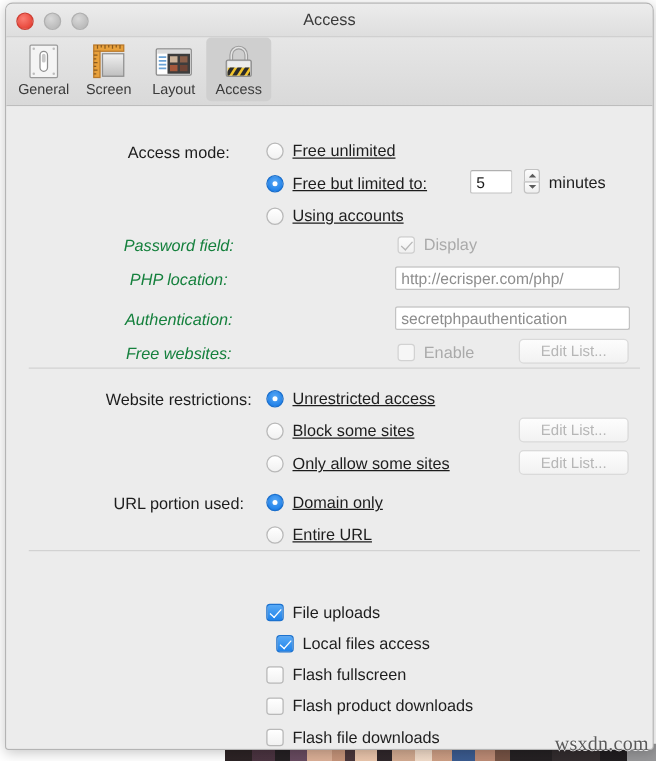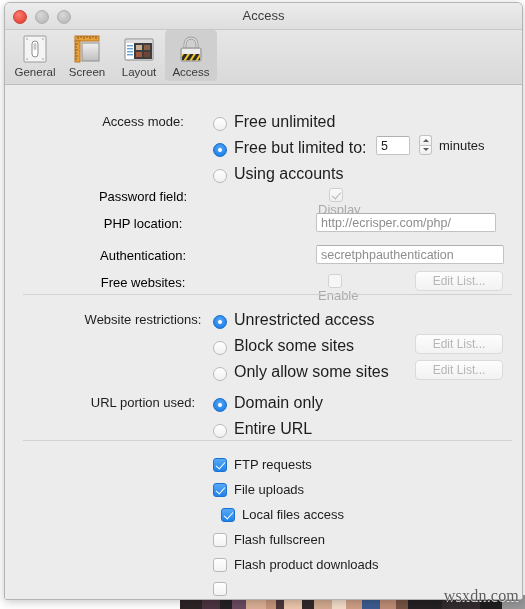--- a/index.html
+++ b/index.html
@@ -147,30 +147,31 @@
     background: #ececec;
   }
   .flabel {
     position: absolute;
     text-align: center;
     font-size: 13px;
     color: #1d1d1d;
     width: 140px;
     left: 68px;
   }
-  .flabel.dim { color: #000000; }
+  .flabel.dim { color: #15803d; font-style: italic; }
 
   
   .radio {
     position: absolute;
     display: flex;
     align-items: flex-end;
-    font-size: 16px;
+    font-size: 13px;
     color: #1d1d1d;
     cursor: default;
+    text-decoration: underline;
   }
   .rdot {
     width: 14px; height: 14px;
     border-radius: 50%;
     margin-right: 7px;
     flex: 0 0 auto;
     background: linear-gradient(#ffffff, #f1f1f1);
     border: 1px solid #b9b9b9;
     box-sizing: border-box;
     position: relative;
@@ -219,21 +220,21 @@
     border: solid #ffffff;
     border-width: 0 1.8px 1.8px 0;
     transform: rotate(42deg);
   }
   .cbox.on.dis {
     background: linear-gradient(#fbfbfb, #f0f0f0);
     border: 1px solid #cfcfcf;
   }
   .cbox.on.dis::after { border-color: #b5b5b5; }
   .cbox.dis { border-color: #d2d2d2; background: #f6f6f6; }
-  .cbox-row.dim { color: #aaaaaa; flex-direction: column; }
+  .cbox-row.dim { color: #aaaaaa; }
 
   
   .tfield {
     position: absolute;
     height: 19px;
     background: #ffffff;
     border: 1px solid #c3c3c3;
     border-top-color: #b0b0b0;
     border-radius: 2px;
     font-size: 12.5px;
@@ -502,24 +503,20 @@
     </div>
 
     <div class="radio" style="left:208px; top:335px">
       <span class="rdot"></span>
       <span>Entire URL</span>
     </div>
 
     <div class="sep" style="top:355px"></div>
 
 
-    <div class="cbox-row" style="left:208px; top:372px">
-      <span class="cbox on"></span>
-      <span>FTP requests</span>
-    </div>
 
     <div class="cbox-row" style="left:208px; top:397px">
       <span class="cbox on"></span>
       <span>File uploads</span>
     </div>
 
     <div class="cbox-row" style="left:216px; top:422px">
       <span class="cbox on"></span>
       <span>Local files access</span>
     </div>
@@ -529,16 +526,17 @@
       <span>Flash fullscreen</span>
     </div>
 
     <div class="cbox-row" style="left:208px; top:472px">
       <span class="cbox"></span>
       <span>Flash product downloads</span>
     </div>
 
     <div class="cbox-row" style="left:208px; top:497px">
       <span class="cbox"></span>
+      <span>Flash file downloads</span>
     </div>
 
   </div>
 </div>
 
 </body></html>

